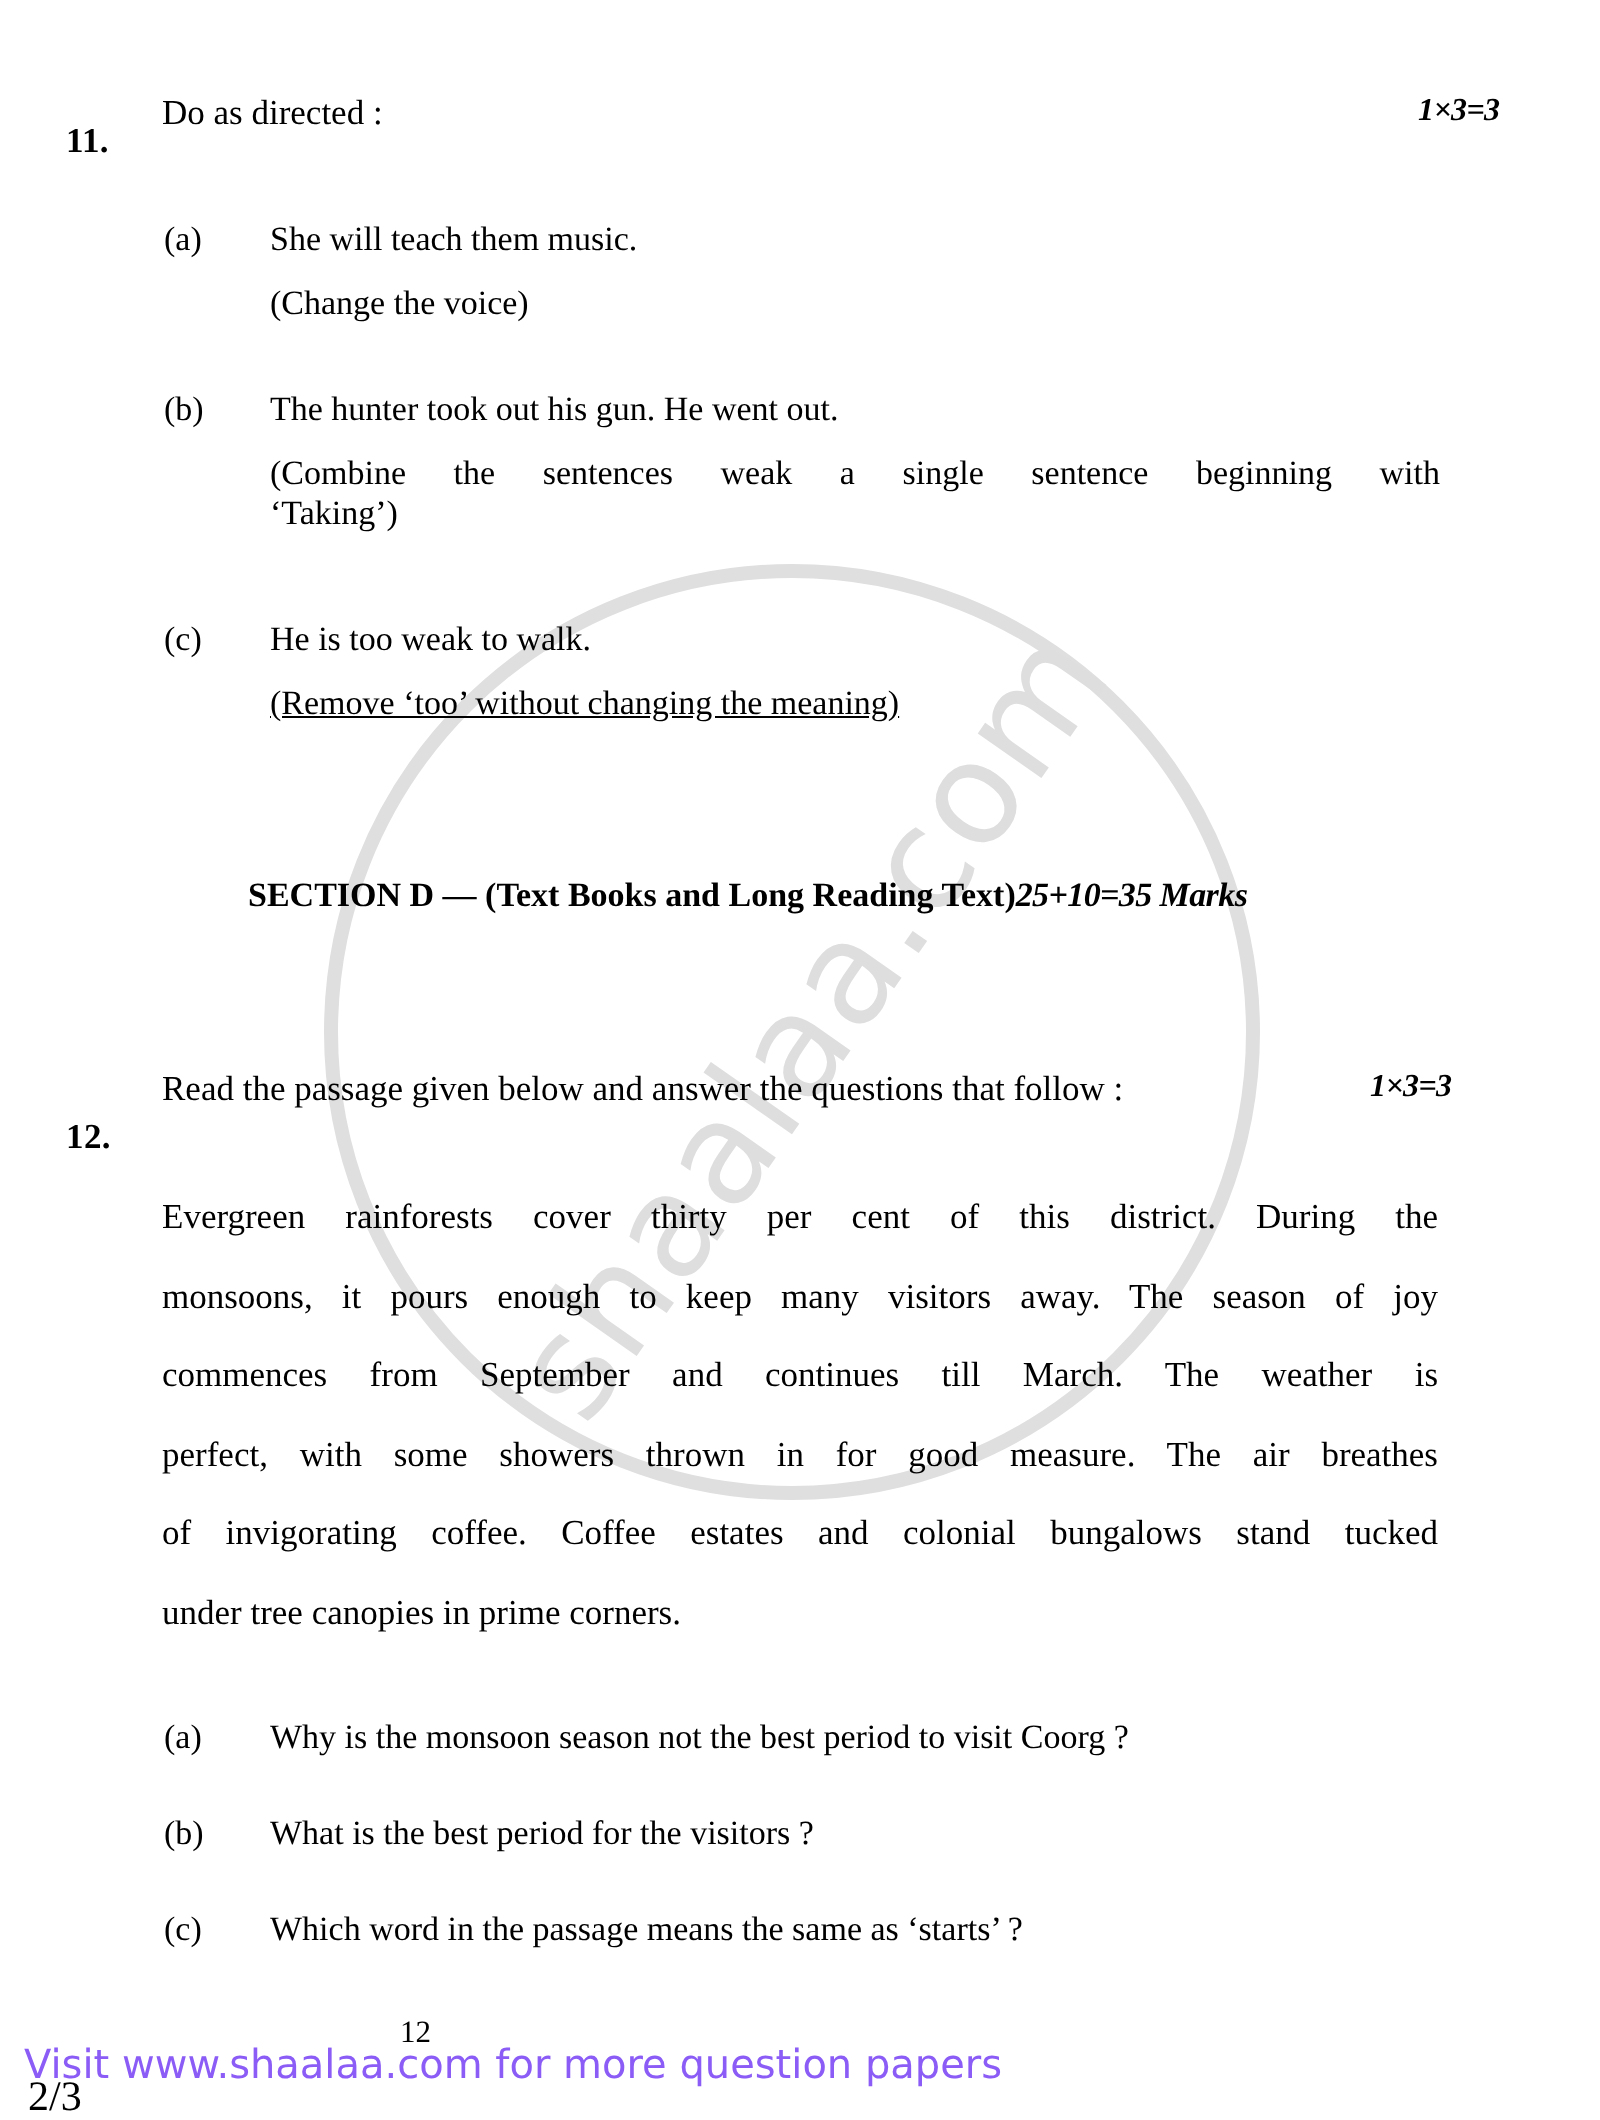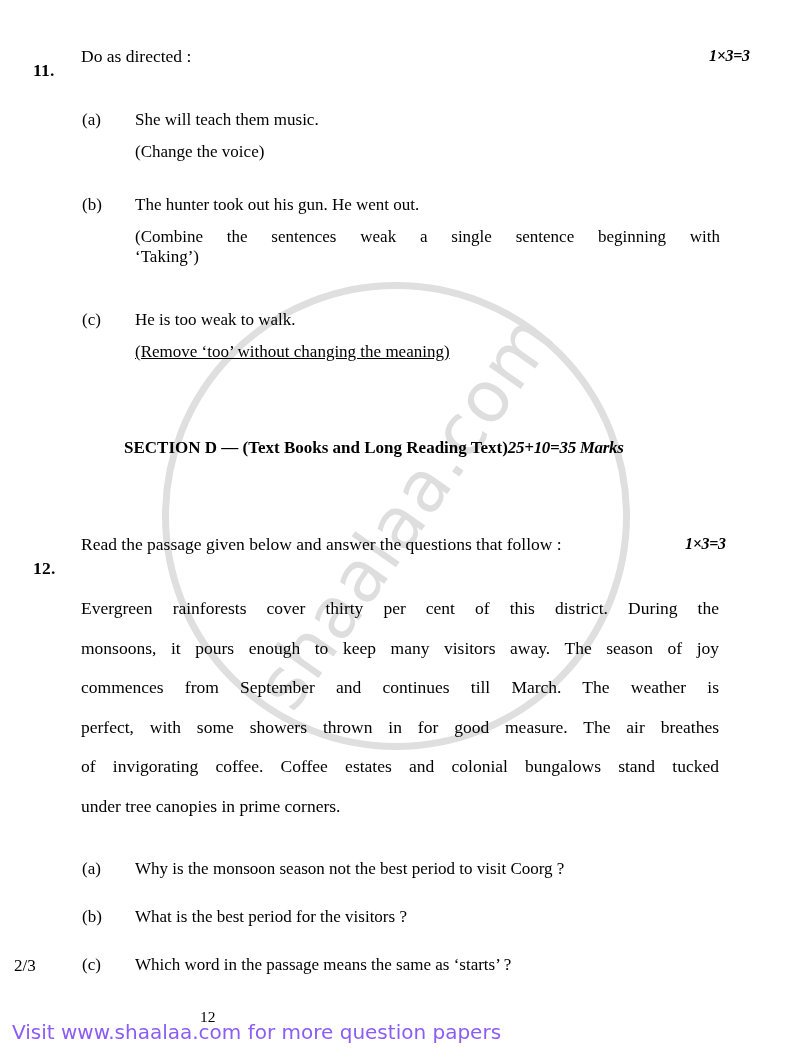--- a/index.html
+++ b/index.html
@@ -137,22 +137,22 @@
     white-space: nowrap;
   }
   #passage .pline.last {
     text-align-last: left;
   }
 
   
   #footer-left {
     position: absolute;
     left: 14px;
-    top: 956px;
-    font-size: 17px;
+    top: 1036px;
+    font-size: 21px;
   }
   #footer-page {
     position: absolute;
     left: 200px;
     top: 1008px;
     font-size: 15.5px;
   }
   #footer-banner {
     position: absolute;
     left: 12px;

